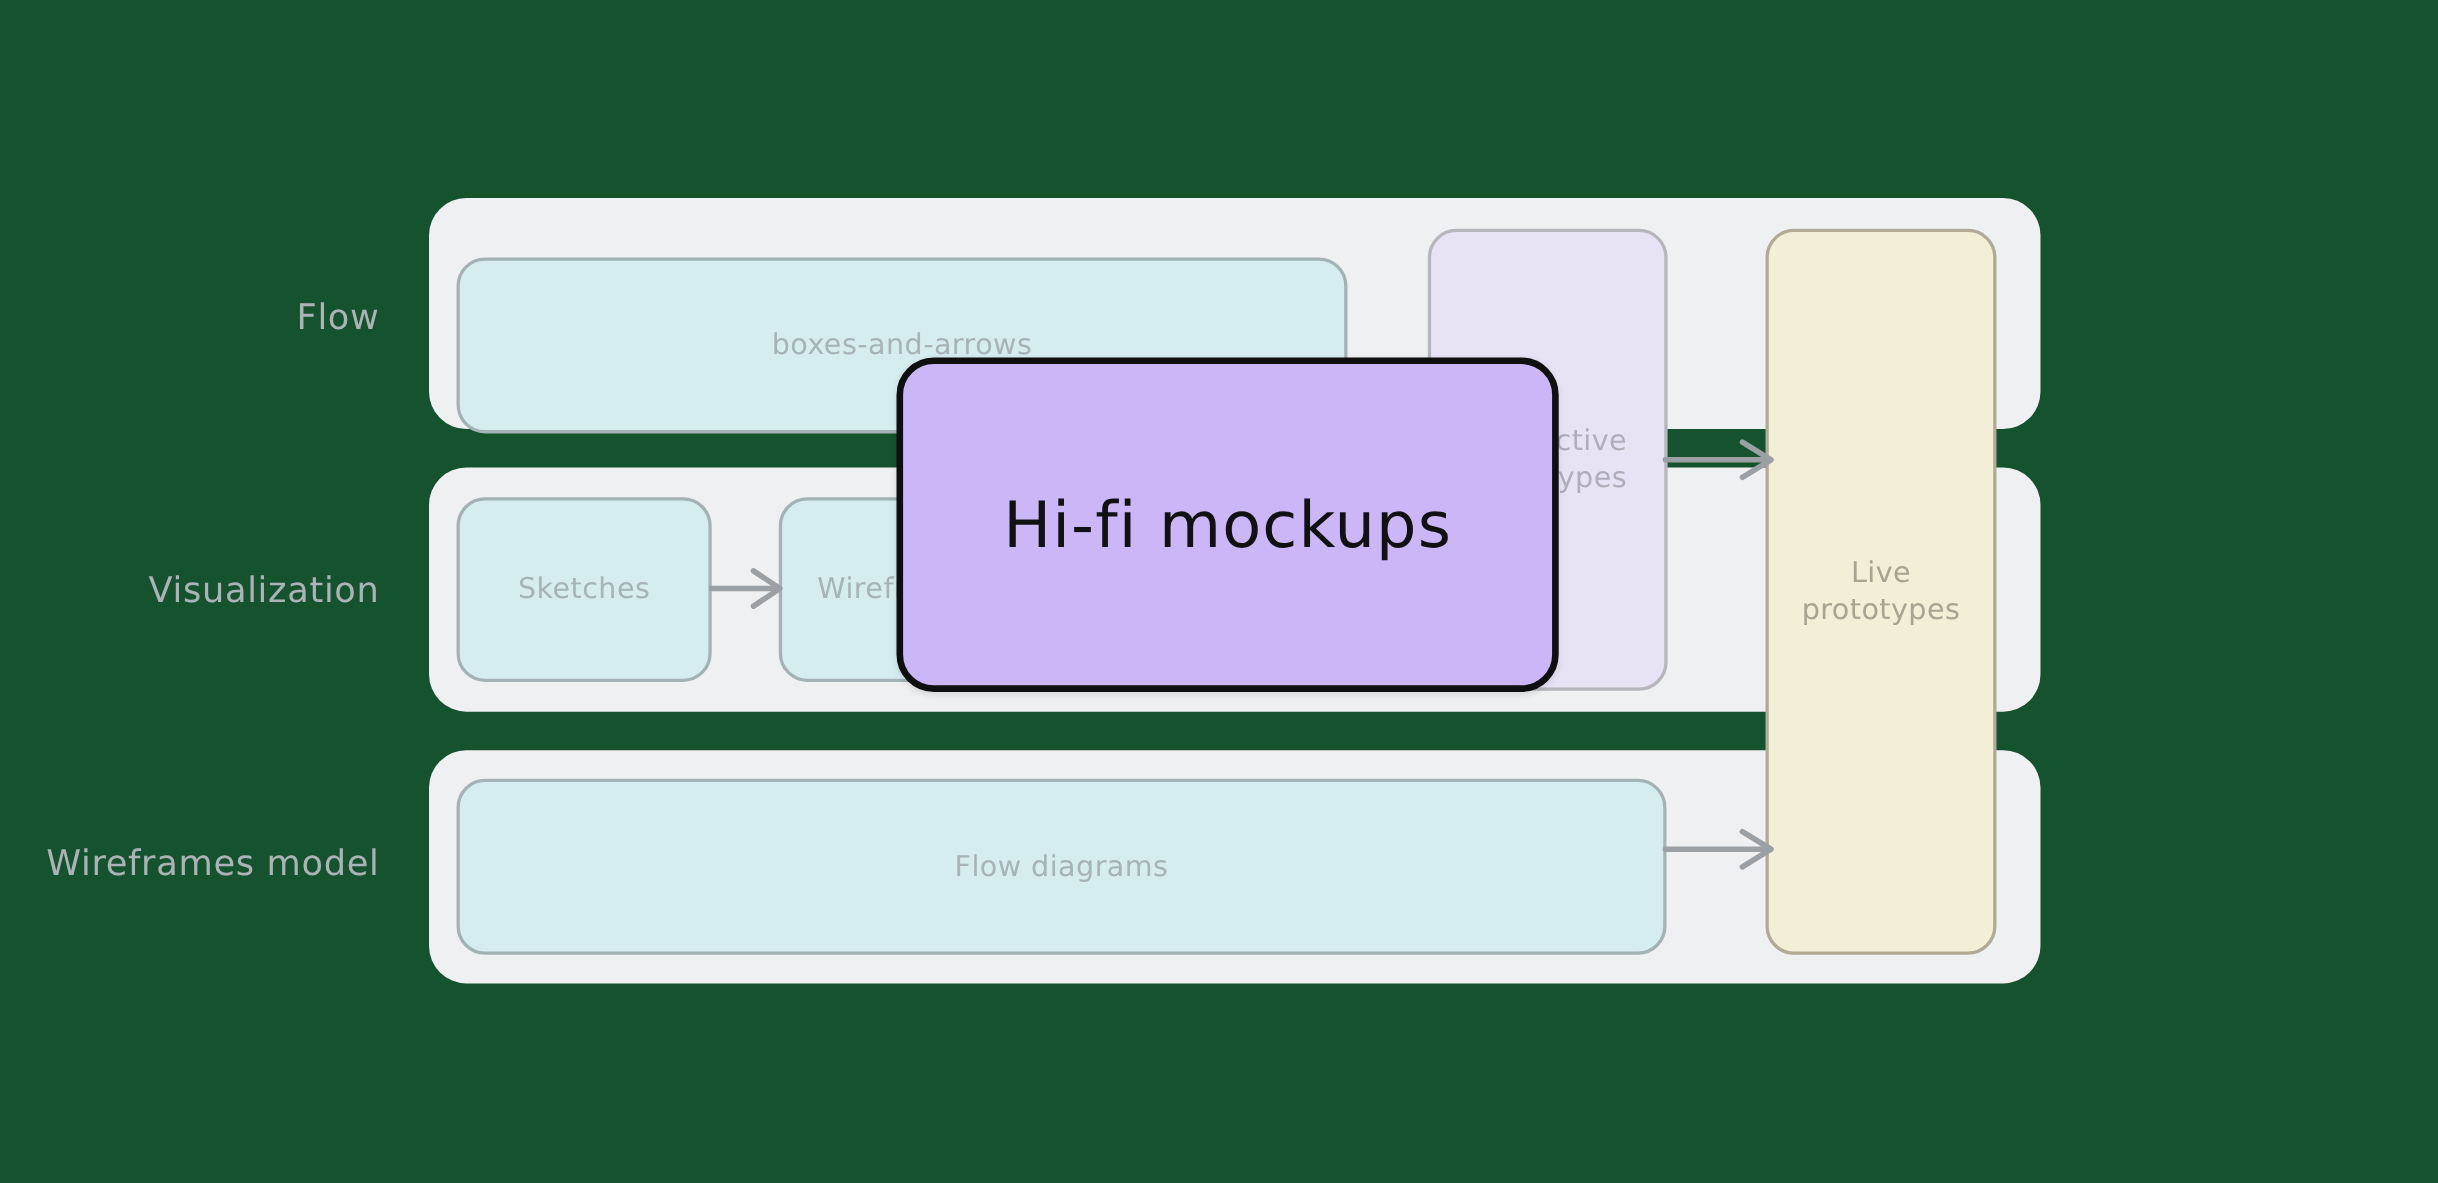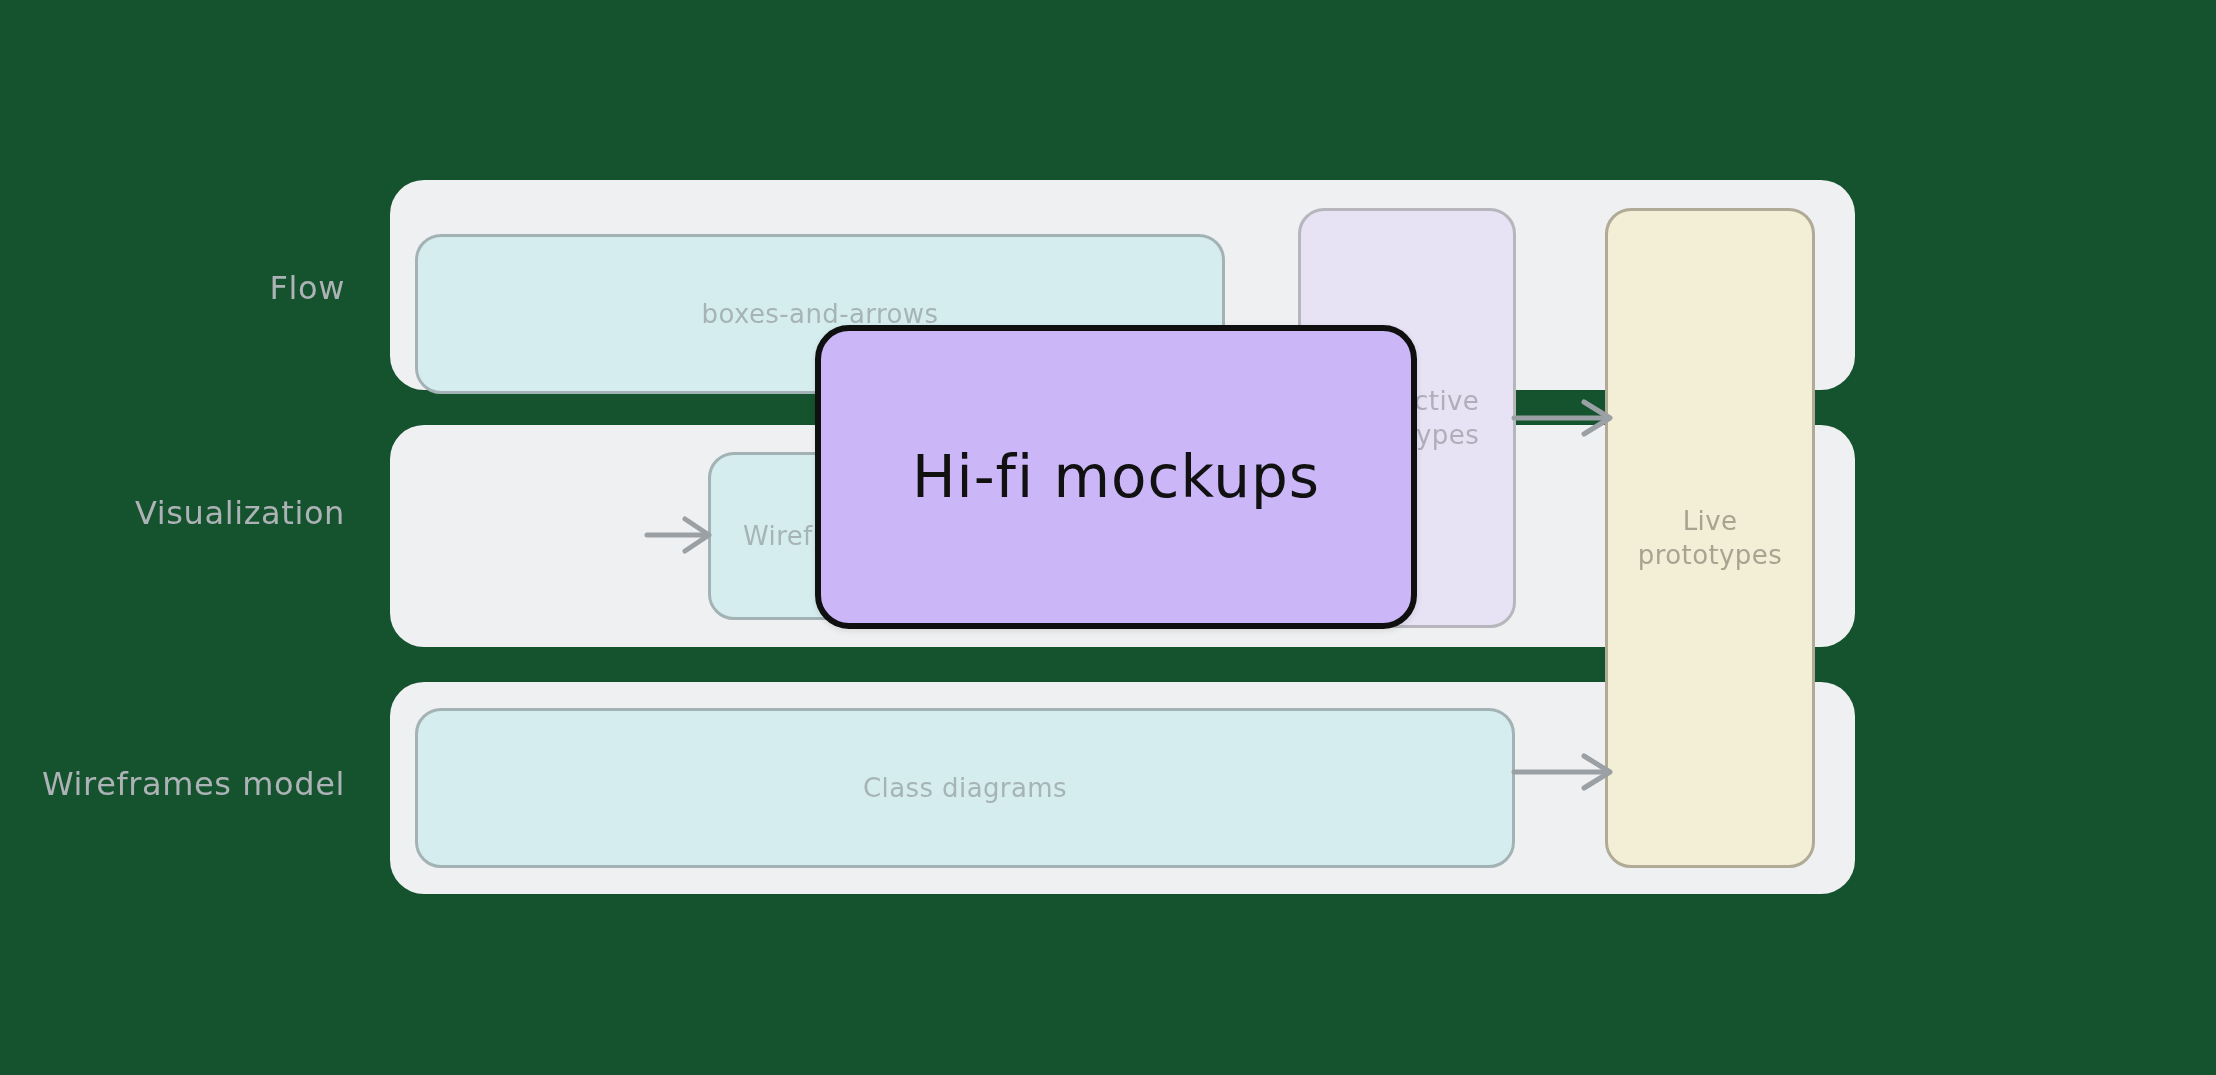--- a/index.html
+++ b/index.html
@@ -107,32 +107,33 @@
 </head>
 <body>
 
 <div id="canvas">
 
   <div class="lane-bg" style="left:390px; top:180px; width:1465px; height:210px;"></div>
   <div class="lane-bg" style="left:390px; top:425px; width:1465px; height:222px;"></div>
   <div class="lane-bg" style="left:390px; top:682px; width:1465px; height:212px;"></div>
 
   <div class="lane-label" style="left:0px; top:288px; width:345px;">Flow</div>
-  <div class="lane-label" style="left:0px; top:513px; width:345px;">Visualization</div>
+  <div class="lane-label" style="left:0px; top:536px; width:345px;">Visualization</div>
   <div class="lane-label" style="left:0px; top:784px; width:345px;">Wireframes model</div>
 
   <div class="node teal" style="left:415px; top:208px; width:810px; height:160px;margin-top:26px;">boxes-and-arrows</div>
 
   <div class="node lilac" style="left:1298px; top:208px; width:218px; height:420px; padding:0 26px;">Interactive prototypes</div>
 
+  <div class="node teal" style="left:415px; top:452px; width:232px; height:168px;">Sketches</div>
 
   <div class="node teal" style="left:708px; top:452px; width:232px; height:168px;
               justify-content:flex-start; padding-left:32px; text-align:left;">Wireframes</div>
 
-  <div class="node teal" style="left:415px; top:708px; width:1100px; height:160px;">Class diagrams</div>
+  <div class="node teal" style="left:415px; top:708px; width:1100px; height:160px;">Flow diagrams</div>
 
   <div class="node cream" style="left:1605px; top:208px; width:210px; height:660px; padding:0 20px;">Live prototypes</div>
 
   <svg class="arrow" style="left:645px; top:512px;" width="70" height="46" viewBox="0 0 70 46">
     <line x1="2" y1="23" x2="62" y2="23"></line>
     <polyline points="40,7 64,23 40,39"></polyline>
   </svg>
 
   <svg class="arrow" style="left:1512px; top:395px;" width="105" height="46" viewBox="0 0 105 46">
     <line x1="2" y1="23" x2="96" y2="23"></line>

